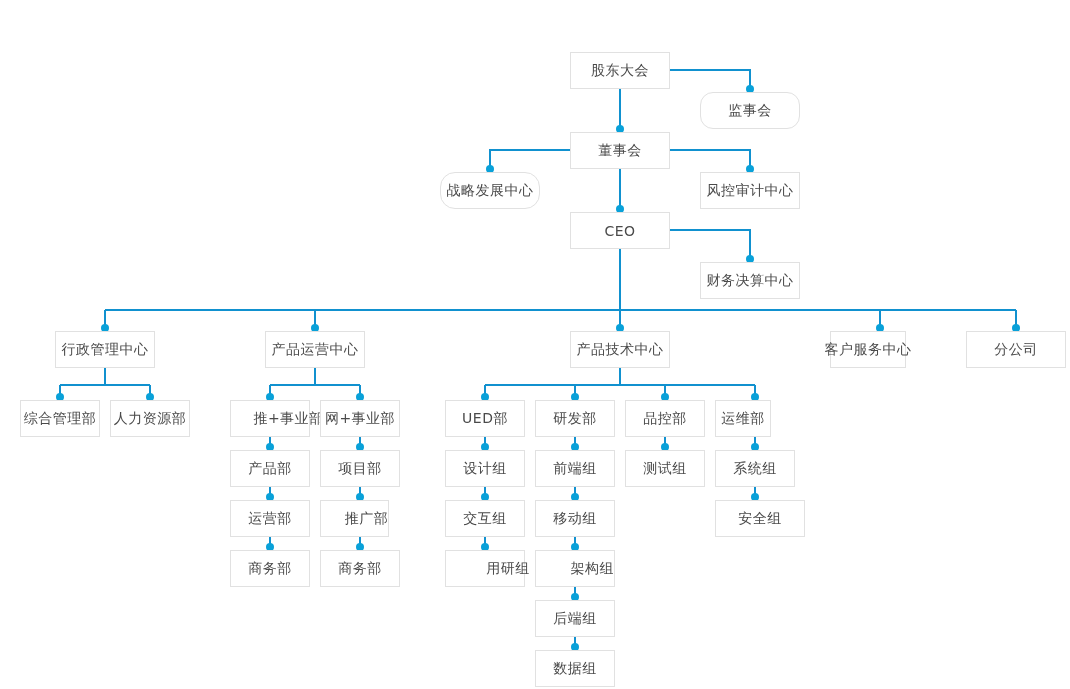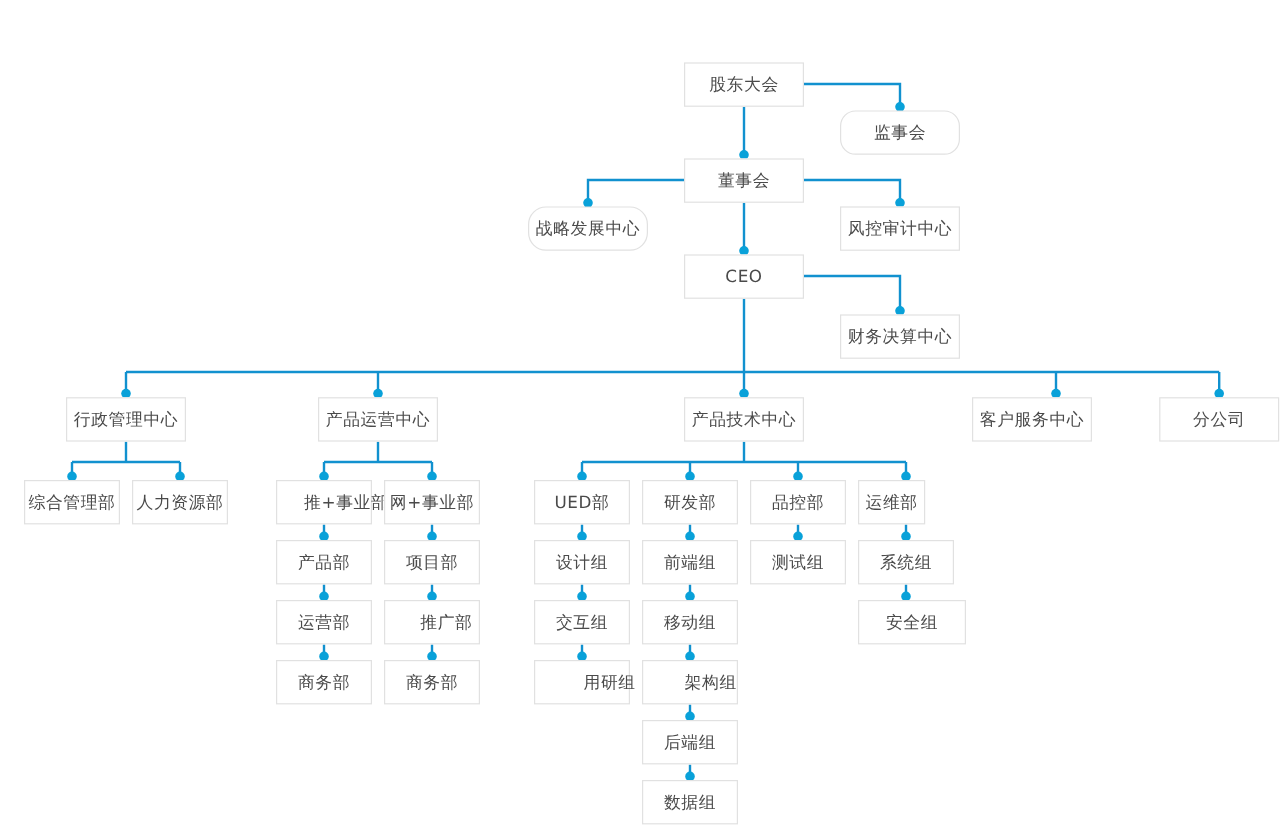--- a/index.html
+++ b/index.html
@@ -148,21 +148,21 @@
       </div>
       <div class="node" style="left: 55px; top: 331px; width: 100px; height: 37px;">
         <span class="node-label">行政管理中心</span>
       </div>
       <div class="node" style="left: 265px; top: 331px; width: 100px; height: 37px;">
         <span class="node-label">产品运营中心</span>
       </div>
       <div class="node" style="left: 570px; top: 331px; width: 100px; height: 37px;">
         <span class="node-label">产品技术中心</span>
       </div>
-      <div class="node" style="left: 810px; top: 331px; width: 100px; height: 37px; justify-content: center;">
+      <div class="node" style="left: 830px; top: 331px; width: 76px; height: 37px; justify-content: center;">
         <span class="node-label">客户服务中心</span>
       </div>
       <div class="node" style="left: 966px; top: 331px; width: 100px; height: 37px;">
         <span class="node-label">分公司</span>
       </div>
       <div class="node" style="left: 20px; top: 400px; width: 80px; height: 37px;">
         <span class="node-label">综合管理部</span>
       </div>
       <div class="node" style="left: 110px; top: 400px; width: 80px; height: 37px;">
         <span class="node-label">人力资源部</span>
@@ -190,21 +190,21 @@
       </div>
       <div class="node" style="left: 230px; top: 500px; width: 80px; height: 37px;">
         <span class="node-label">运营部</span>
       </div>
       <div class="node" style="left: 230px; top: 550px; width: 80px; height: 37px;">
         <span class="node-label">商务部</span>
       </div>
       <div class="node" style="left: 320px; top: 450px; width: 80px; height: 37px;">
         <span class="node-label">项目部</span>
       </div>
-      <div class="node" style="left: 320px; top: 500px; width: 80px; height: 37px; padding-left: 24px;">
+      <div class="node" style="left: 320px; top: 500px; width: 69px; height: 37px; padding-left: 24px;">
         <span class="node-label">推广部</span>
       </div>
       <div class="node" style="left: 320px; top: 550px; width: 80px; height: 37px;">
         <span class="node-label">商务部</span>
       </div>
       <div class="node" style="left: 445px; top: 450px; width: 80px; height: 37px;">
         <span class="node-label">设计组</span>
       </div>
       <div class="node" style="left: 445px; top: 500px; width: 80px; height: 37px;">
         <span class="node-label">交互组</span>

